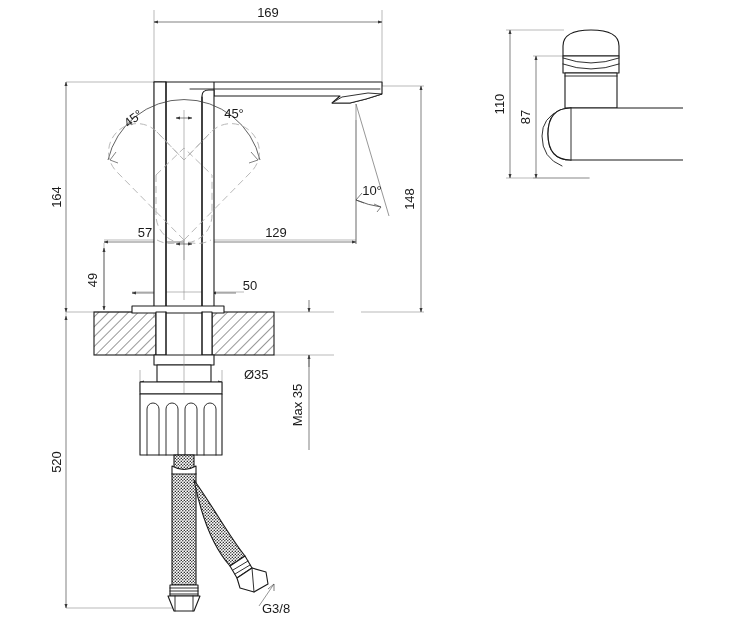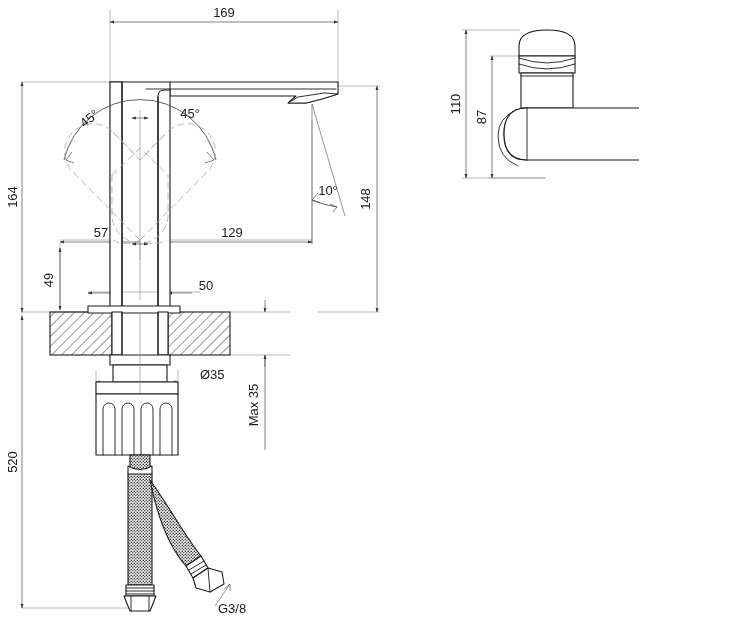--- a/index.html
+++ b/index.html
@@ -9,20 +9,21 @@
   }
   body {
     font-family: "Liberation Sans", sans-serif;
   }
   #drawing-root {
     position: relative;
     width: 639px;
     height: 623px;
     background: #ffffff;
     overflow: hidden;
+    padding-left: 44px;
   }
   svg#tech-drawing {
     display: block;
     width: 750px;
     height: 623px;
   }
   .dim-text {
     font-family: "Liberation Sans", sans-serif;
     font-size: 13px;
     fill: #1a1a1a;

